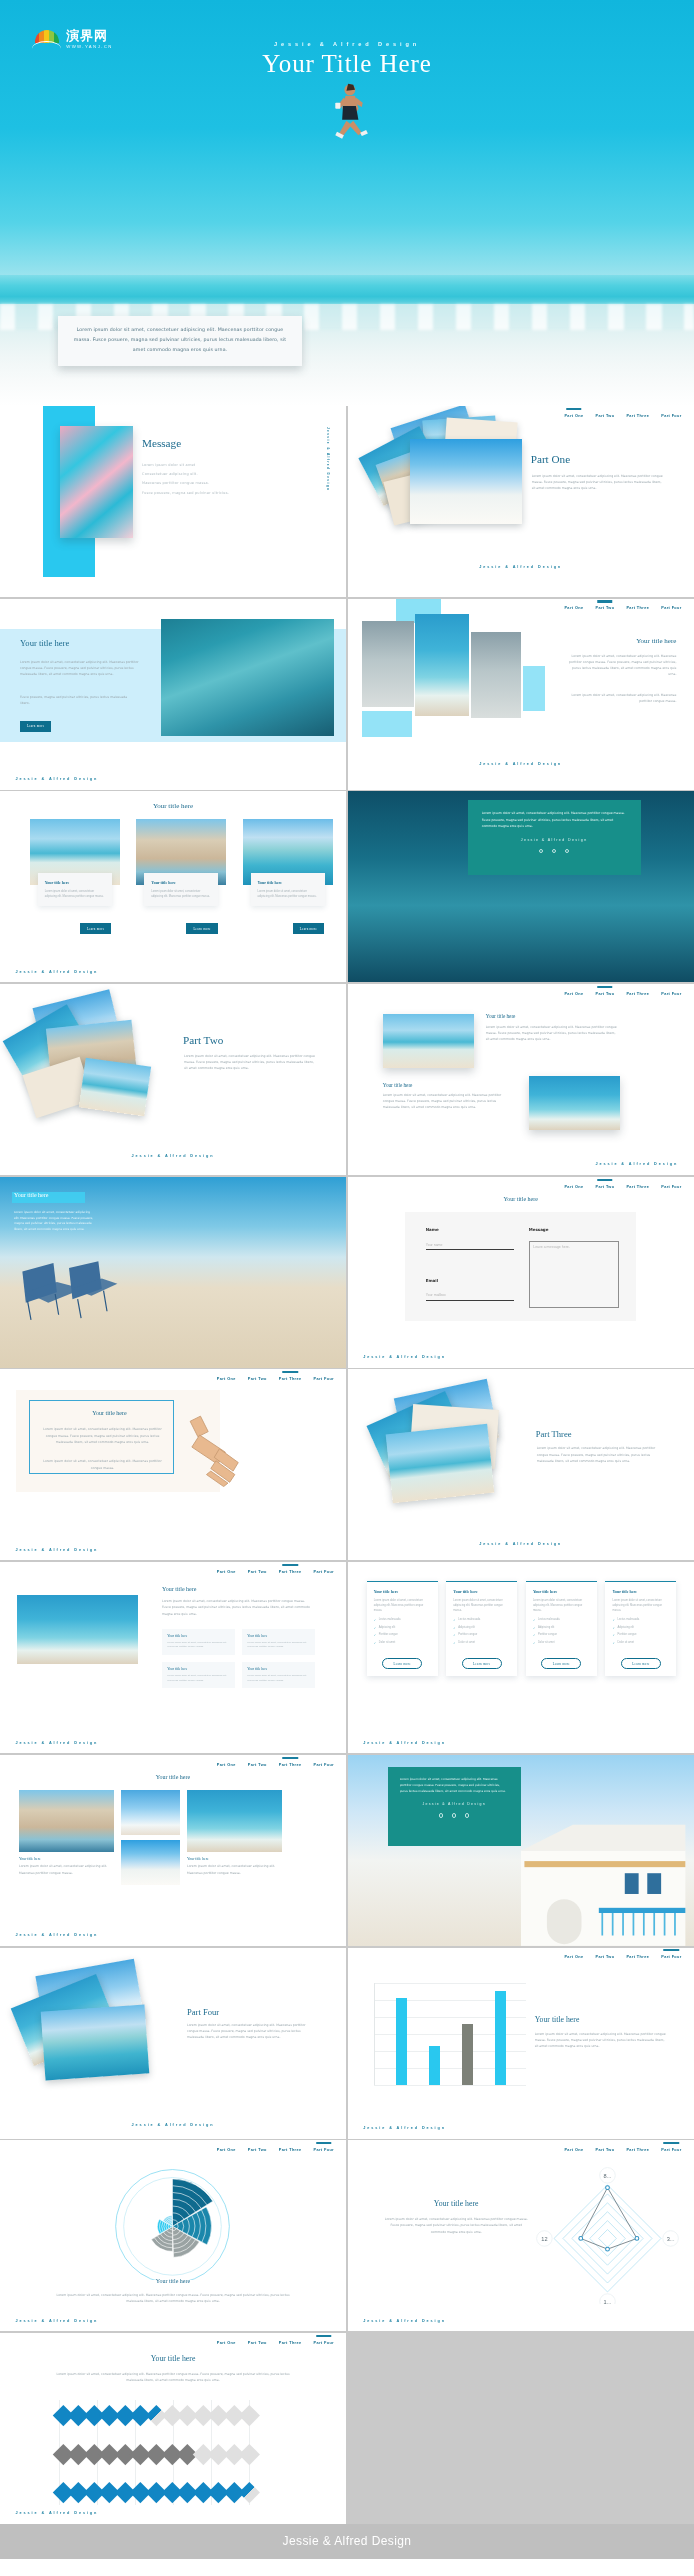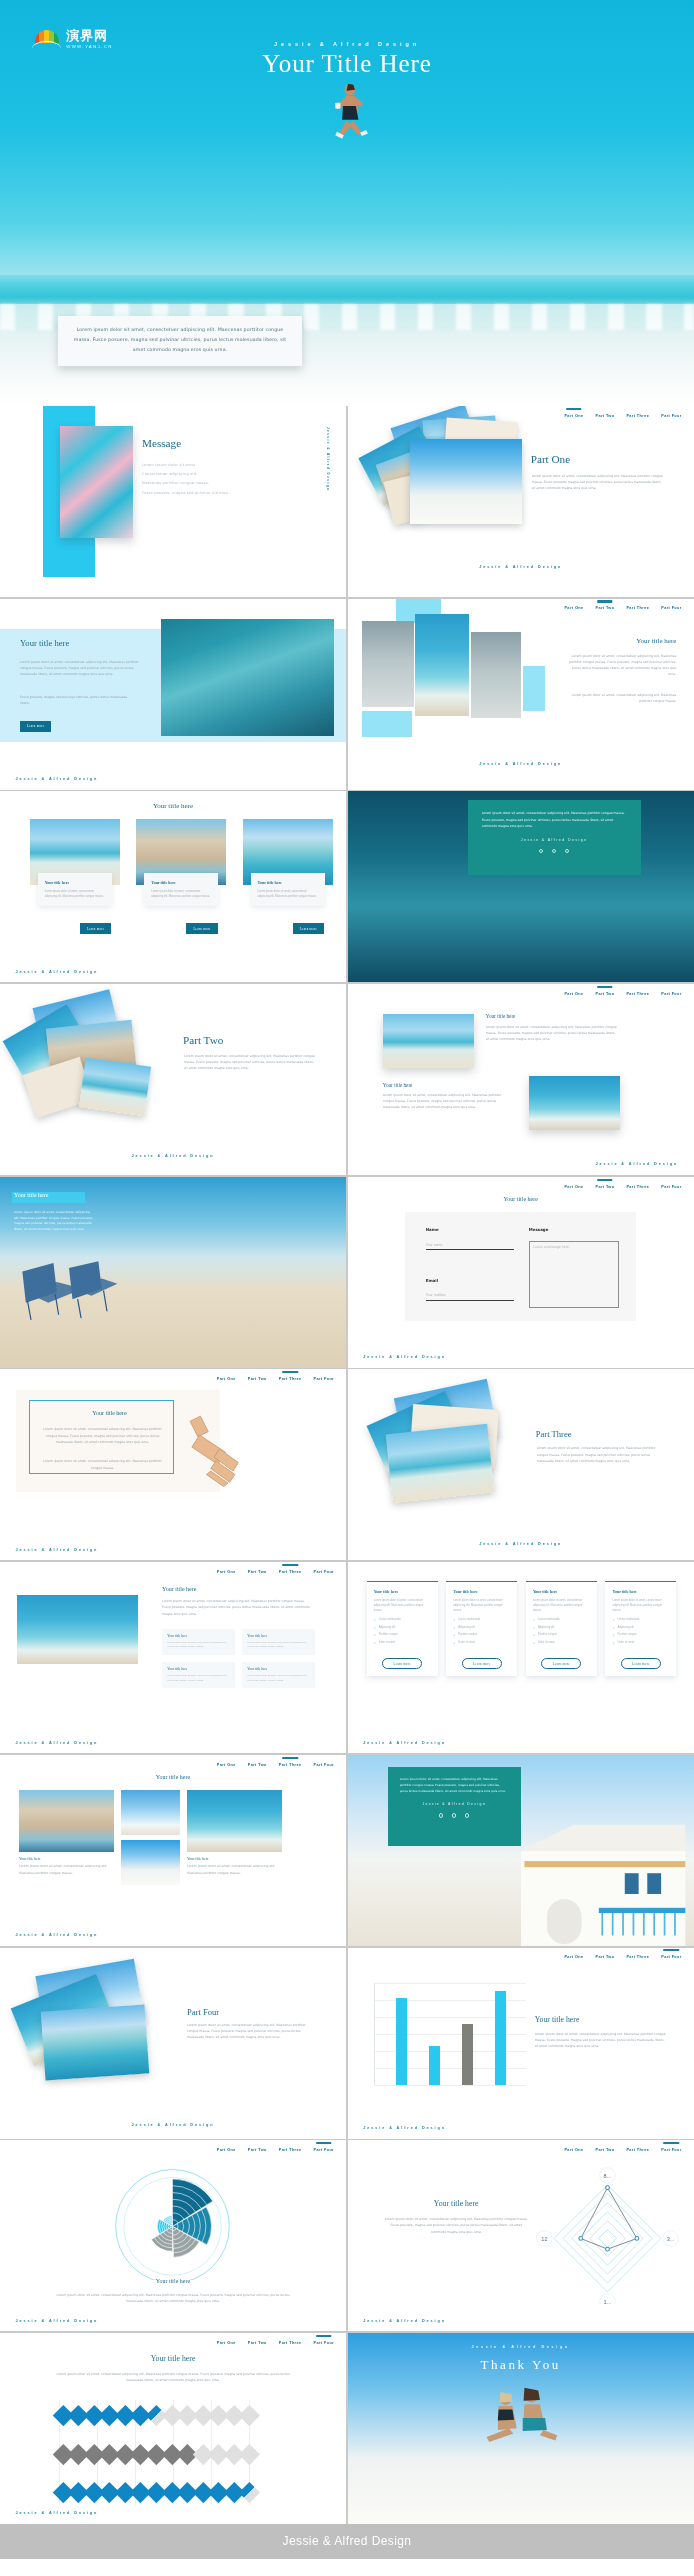--- a/index.html
+++ b/index.html
@@ -809,37 +809,19 @@
             <div class="dia" style="background: rgb(17, 134, 196);"></div>
             <div class="dia" style="background: rgb(17, 134, 196);"></div>
             <div class="dia" style="background: rgb(17, 134, 196);"></div>
             <div class="dia" style="background: rgb(17, 134, 196);"></div>
             <div class="dia" style="background: linear-gradient(90deg, rgb(17, 134, 196) 50%, rgb(224, 224, 224) 50%);"></div>
           </div>
         </div>
       <div class="brandline">Jessie &amp; Alfred  Design</div>
     </div>
 
-    <div class="slide s-h ph ph-couple">
-      <div style="position:absolute;left:0;right:0;top:12px;text-align:center;color:#e7f5ff;font-size:3.8px;letter-spacing:2.6px;font-weight:600;">Jessie &amp; Alfred Design</div>
-      <div style="position:absolute;left:0;right:0;top:24px;text-align:center;color:#ffffff;font-size:13px;letter-spacing:2.6px;font-family:'Liberation Serif',serif;">Thank You</div>
-      <svg style="position:absolute;left:121px;top:54px;" width="104" height="62" viewBox="0 0 120 72">
-        <g fill="#c69a74">
-          <circle cx="42" cy="14" r="7"></circle>
-            <circle cx="72" cy="10" r="8"></circle>
-          <path d="M34 22 l16 0 l5 26 l-22 2 z"></path>
-          <path d="M64 20 l18 0 l6 28 l-26 2 z"></path>
-          <path d="M20 58 l26 -10 l5 6 l-28 10 z"></path>
-          <path d="M86 50 l16 6 l-2 6 l-18 -6 z"></path>
-        </g>
-        <path d="M34 26 l16 0 l2 12 l-19 1 z" fill="#1d2b33"></path>
-        <path d="M62 36 l26 0 l2 14 l-28 1 z" fill="#1f8f9e"></path>
-        <path d="M36 6 l13 2 l1 9 l-15 1z" fill="#d7c39a"></path>
-        <path d="M64 1 l16 3 l2 11 l-19 1z" fill="#4a3426"></path>
-      </svg>
-    </div>
   </div>
 
   <div class="footer">
     <span>Jessie &amp; Alfred Design</span>
   </div>
 </div>
 
 
 </body></html>

